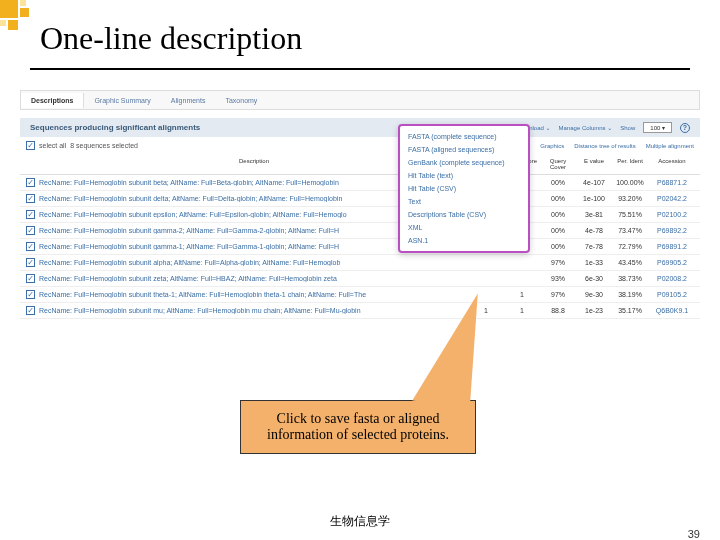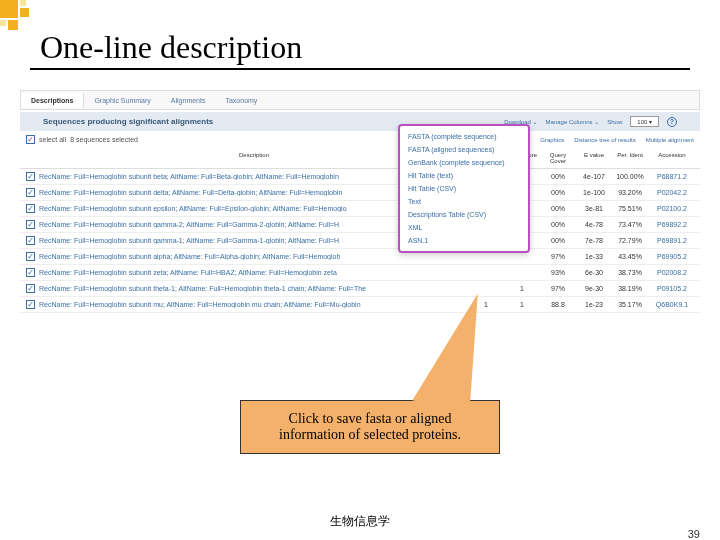--- a/index.html
+++ b/index.html
@@ -1,43 +1,43 @@
 <!DOCTYPE html>
 <html><head>
 <meta charset="utf-8">
 <style>
   * { box-sizing: border-box; margin: 0; padding: 0; }
   body { width: 720px; height: 540px; background: #fff; font-family: Arial, sans-serif; position: relative; overflow: hidden; }
   .corner-deco { position: absolute; top: 0; left: 0; width: 40px; height: 40px; }
   .corner-deco .sq { position: absolute; background: #f2b01e; }
-  .title { position: absolute; top: 29px; left: 40px; font-size: 32px; font-family: Georgia, serif; color: #000; }
+  .title { position: absolute; top: 20px; left: 40px; font-size: 32px; font-family: Georgia, serif; color: #000; }
   .title-underline { position: absolute; top: 68px; left: 30px; right: 30px; height: 2px; background: #000; }
   .screenshot { position: absolute; top: 90px; left: 20px; right: 20px; height: 290px; background: #fff; font-size: 7px; color: #555; }
   .tabs { display: flex; border: 1px solid #ddd; background: #f8f8f8; height: 20px; align-items: center; }
   .tab { padding: 4px 10px; color: #5a7aa3; font-size: 7px; }
   .tab.active { background: #fff; color: #333; font-weight: bold; border-right: 1px solid #ddd; }
-  .resultbar { background: #e4eaf1; padding: 4px 23px; font-weight: bold; color: #3a5a7a; font-size: 8px; display: flex; justify-content: space-between; align-items: center; margin-top: 2px; }
+  .resultbar { background: #e4eaf1; padding: 4px 10px; font-weight: bold; color: #3a5a7a; font-size: 8px; display: flex; justify-content: space-between; align-items: center; margin-top: 8px; }
   .resultbar-right { display: flex; gap: 8px; font-weight: normal; font-size: 6px; color: #3a6ea5; align-items: center; }
   .showbox { border: 1px solid #999; padding: 1px 6px; background: #fff; color: #333; font-size: 6px; }
   .selectall-row { padding: 4px 6px; display: flex; gap: 4px; align-items: center; }
   .selectall-row .links { margin-left: auto; display: flex; gap: 10px; color: #3a6ea5; font-size: 6px; }
   .chk { width: 9px; height: 9px; border: 1px solid #3a6ea5; display: inline-flex; align-items: center; justify-content: center; background: #fff; flex-shrink: 0; }
   .chk.checked::after { content: "✓"; color: #3a6ea5; font-size: 8px; line-height: 1; }
   .table-head { display: flex; border-bottom: 1px solid #ddd; padding: 4px 6px; color: #333; font-size: 6px; }
   .col-desc { flex: 1; text-align: center; }
   .cols-right { display: flex; gap: 4px; }
   .cols-right span { width: 32px; text-align: center; }
   .row { display: flex; align-items: center; padding: 3px 6px; border-bottom: 1px solid #eee; gap: 4px; }
   .row .desc { flex: 1; color: #3a6ea5; white-space: nowrap; overflow: hidden; }
   .row .cells { display: flex; gap: 4px; }
   .row .cells span { width: 32px; text-align: center; color: #333; }
   .row .cells .acc { color: #3a6ea5; width: 44px; }
   .dropdown { position: absolute; top: 124px; right: 190px; width: 132px; background: #fff; border: 2px solid #b94fc1; border-radius: 4px; box-shadow: 0 2px 6px rgba(0,0,0,0.2); padding: 4px 0; z-index: 10; }
   .dropdown div { padding: 3px 8px; font-size: 7px; color: #3a6ea5; }
-  .callout { position: absolute; top: 400px; left: 240px; width: 260px; background: #f4b16b; border: 1px solid #333; padding: 10px 16px; text-align: center; font-family: Georgia, serif; font-size: 14px; color: #000; }
+  .callout { position: absolute; top: 400px; left: 240px; width: 236px; background: #f4b16b; border: 1px solid #333; padding: 10px 16px; text-align: center; font-family: Georgia, serif; font-size: 14px; color: #000; }
   .callout-arrow { position: absolute; top: 290px; left: 420px; width: 0; height: 0; border-left: 50px solid transparent; border-right: 8px solid transparent; border-bottom: 115px solid #f4b16b; transform: rotate(8deg); z-index: 5; }
   .footer-text { position: absolute; bottom: 10px; left: 0; right: 0; text-align: center; font-size: 12px; font-family: SimSun, serif; }
   .page-num { position: absolute; bottom: 0; right: 20px; font-size: 11px; color: #333; }
   .help-icon { color: #3a6ea5; font-weight: bold; border: 1px solid #3a6ea5; border-radius: 50%; width: 10px; height: 10px; display: inline-flex; align-items: center; justify-content: center; font-size: 7px; }
 </style>
 </head>
 <body>
 
 <div class="corner-deco">
   <div class="sq" style="top:0;left:0;width:18px;height:18px;"></div>

